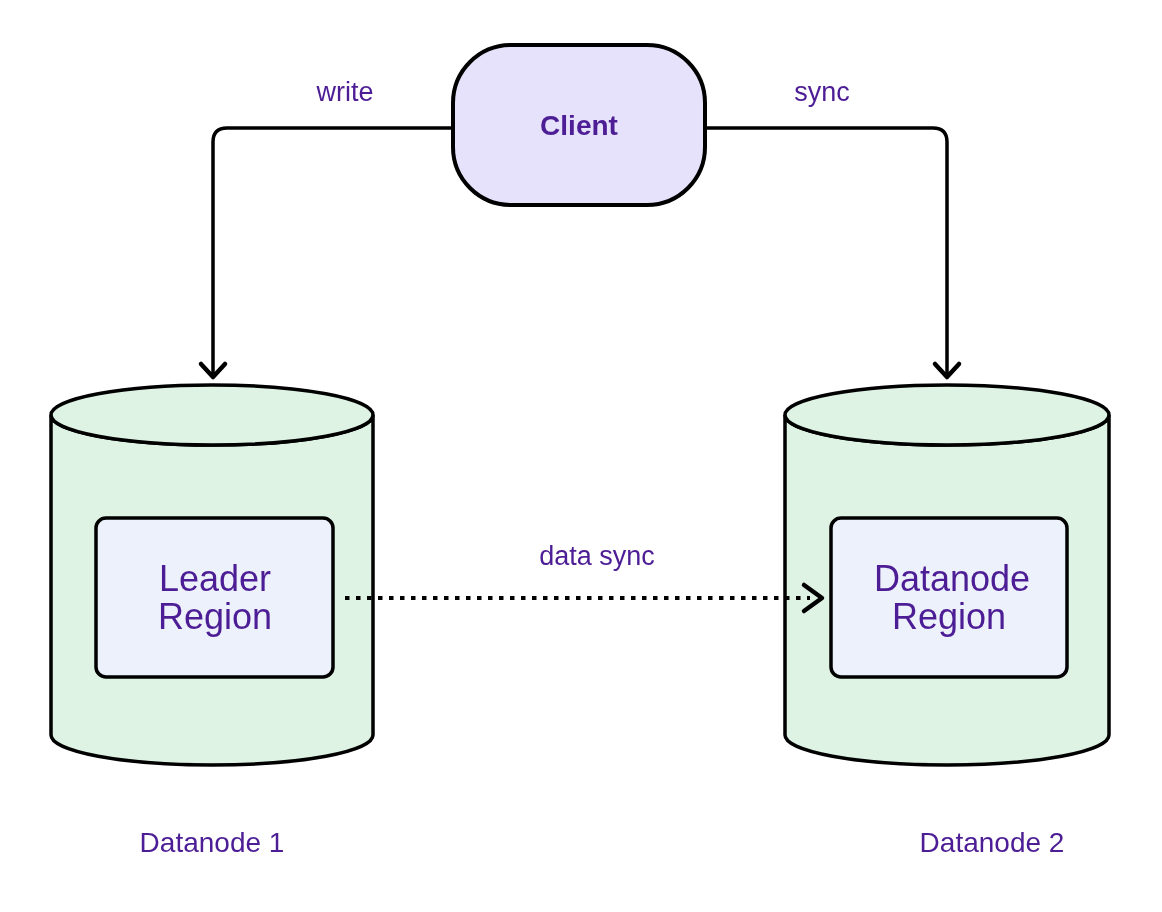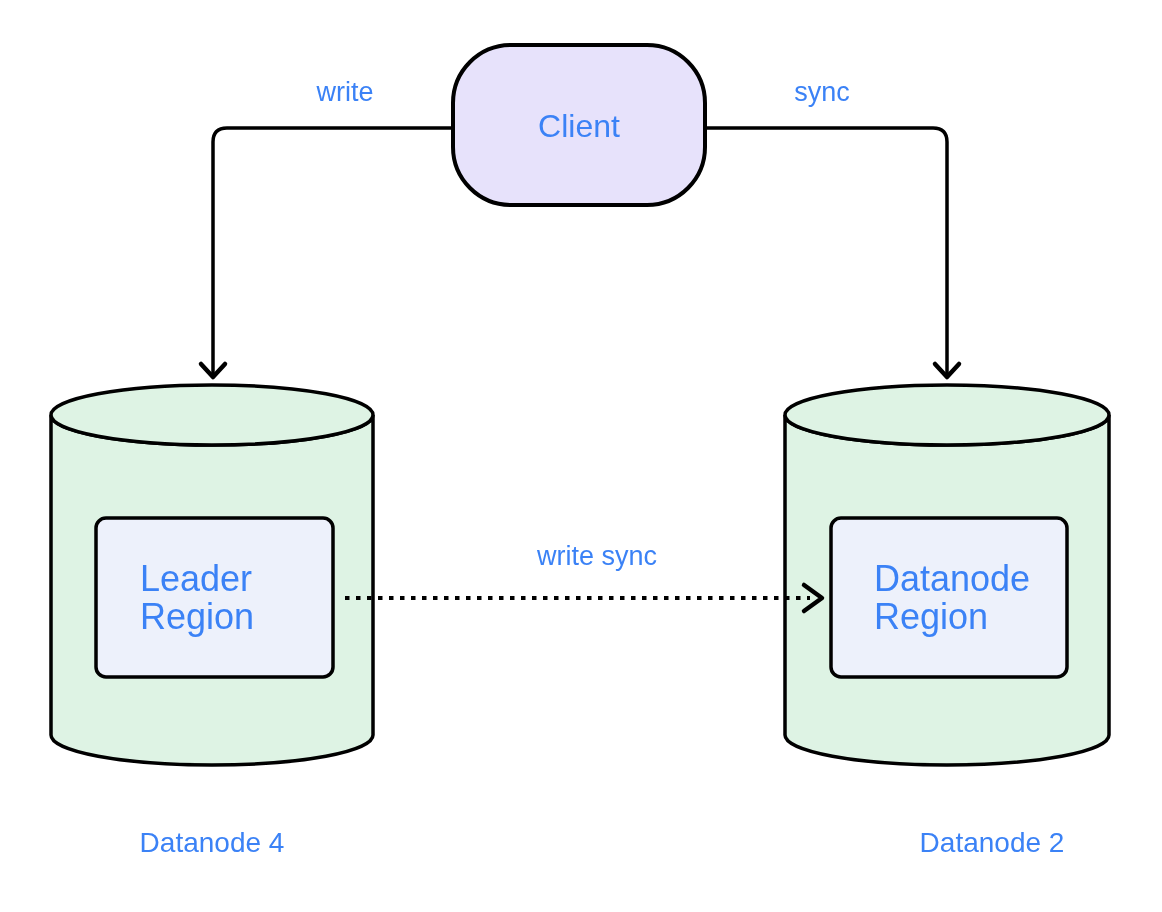--- a/index.html
+++ b/index.html
@@ -40,36 +40,38 @@
   .arrowhead {
     stroke: #000000;
     stroke-width: 4.5;
     fill: none;
     stroke-linecap: round;
     stroke-linejoin: round;
   }
   .lbl {
     position: absolute;
     transform: translate(-50%, -50%);
-    color: #3b82f6;
+    color: #4c1d95;
     font-size: 27px;
     line-height: 1.2;
     white-space: nowrap;
+    text-align: center;
   }
   .lbl.caption {
     font-size: 28px;
   }
   .lbl.region {
     font-size: 36px;
     line-height: 38px;
     white-space: normal;
     width: 150px;
   }
   .lbl.node-label {
-    font-size: 32px;
+    font-size: 28px;
+    font-weight: bold;
   }
 </style>
 </head>
 <body>
 
 <div class="canvas">
 
   <svg width="1162" height="912" viewBox="0 0 1162 912">
 
     <g>
@@ -103,23 +105,23 @@
 
     <rect class="shape" x="831" y="518" width="236" height="159" rx="10" ry="10" fill="#edf1fb"></rect>
   </svg>
 
   <div class="lbl node-label" style="left:579px; top:126px;">Client</div>
 
   <div class="lbl" style="left:345px; top:92px;">write</div>
 
   <div class="lbl" style="left:822px; top:92px;">sync</div>
 
-  <div class="lbl" style="left:597px; top:556px;">write sync</div>
+  <div class="lbl" style="left:597px; top:556px;">data sync</div>
 
   <div class="lbl region" style="left:215px; top:598px;">Leader Region</div>
 
   <div class="lbl region" style="left:949px; top:598px;">Datanode Region</div>
 
-  <div class="lbl caption" style="left:212px; top:843px;">Datanode 4</div>
+  <div class="lbl caption" style="left:212px; top:843px;">Datanode 1</div>
 
   <div class="lbl caption" style="left:992px; top:843px;">Datanode 2</div>
 
 </div>
 
 </body></html>

